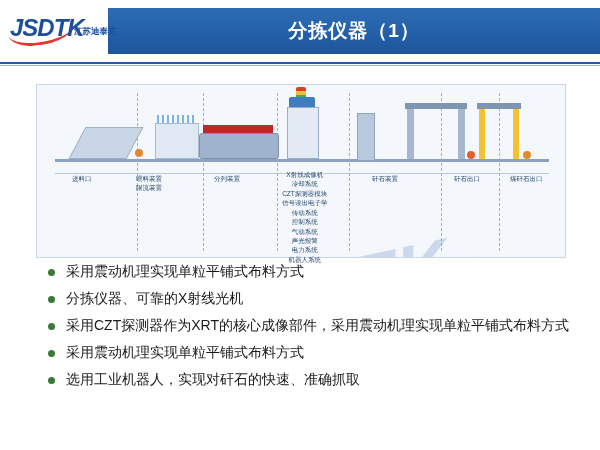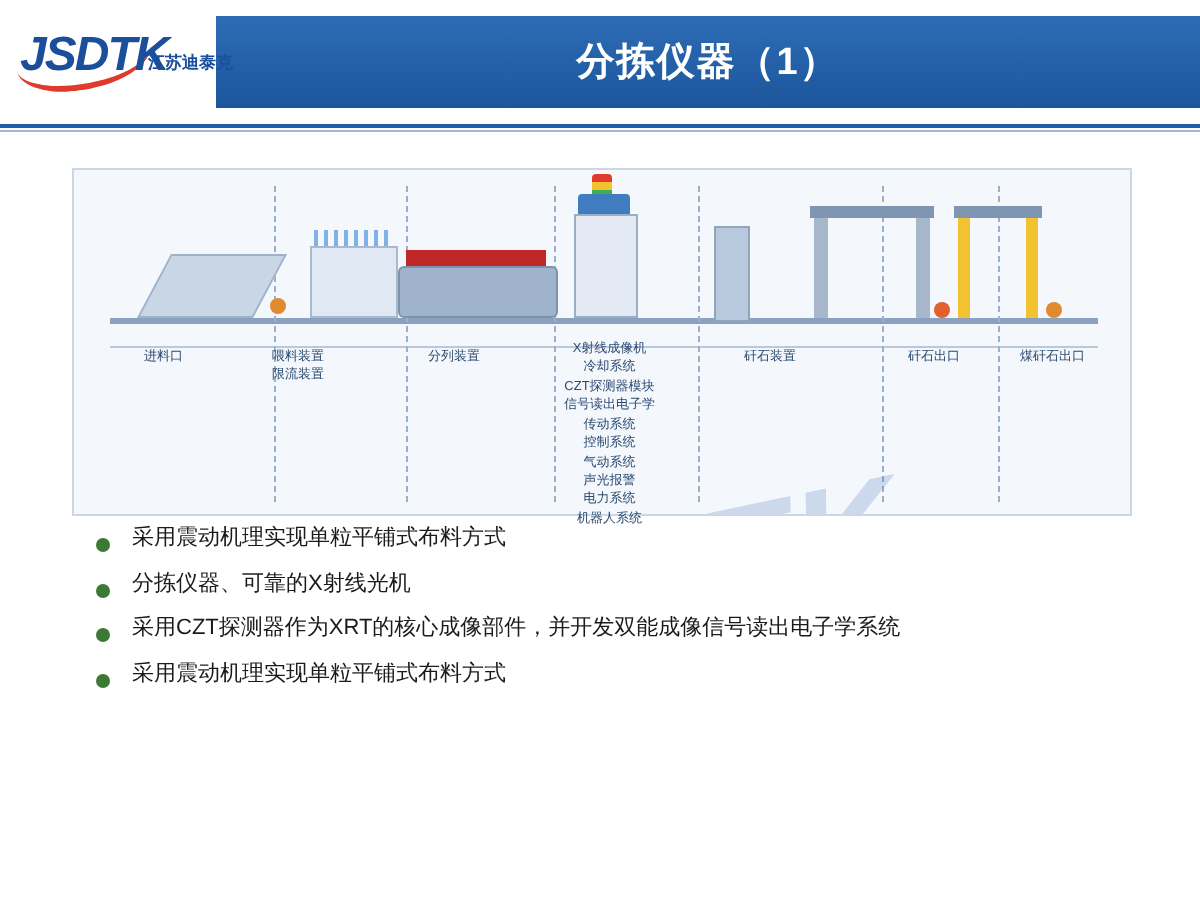--- a/index.html
+++ b/index.html
@@ -272,21 +272,21 @@
   
   .bullets {
     position: absolute;
     left: 40px; top: 262px;
     width: 540px;
   }
   .bullet {
     position: relative;
     padding-left: 26px;
     margin-bottom: 7px;
-    font-size: 11px;
+    font-size: 14px;
     color: #1a1a1a;
     line-height: 1.42;
   }
   .bullet::before {
     content: "";
     position: absolute;
     left: 8px; top: 7px;
     width: 7px; height: 7px;
     border-radius: 50%;
     background: #3a7a34;
@@ -363,17 +363,18 @@
 电力系统
 机器人系统</div>
     <div class="flabel" style="left:336px; top:6px; white-space:pre-line;">矸石装置</div>
     <div class="flabel" style="left:418px; top:6px; white-space:pre-line;">矸石出口</div>
     <div class="flabel" style="left:474px; top:6px; white-space:pre-line;">煤矸石出口</div>
   </div>
 
   <div class="bullets">
     <div class="bullet">采用震动机理实现单粒平铺式布料方式</div>
     <div class="bullet">分拣仪器、可靠的X射线光机</div>
-    <div class="bullet">采用CZT探测器作为XRT的核心成像部件，并开发双能成像信号读出电子学系统</div>
+    <div class="bullet">采用CZT探测器作为XRT的核心成像部件，采用震动机理实现单粒平铺式布料方式</div>
     <div class="bullet">采用震动机理实现单粒平铺式布料方式</div>
+    <div class="bullet">选用工业机器人，实现对矸石的快速、准确抓取</div>
   </div>
 
 </div>
 
 </body></html>

